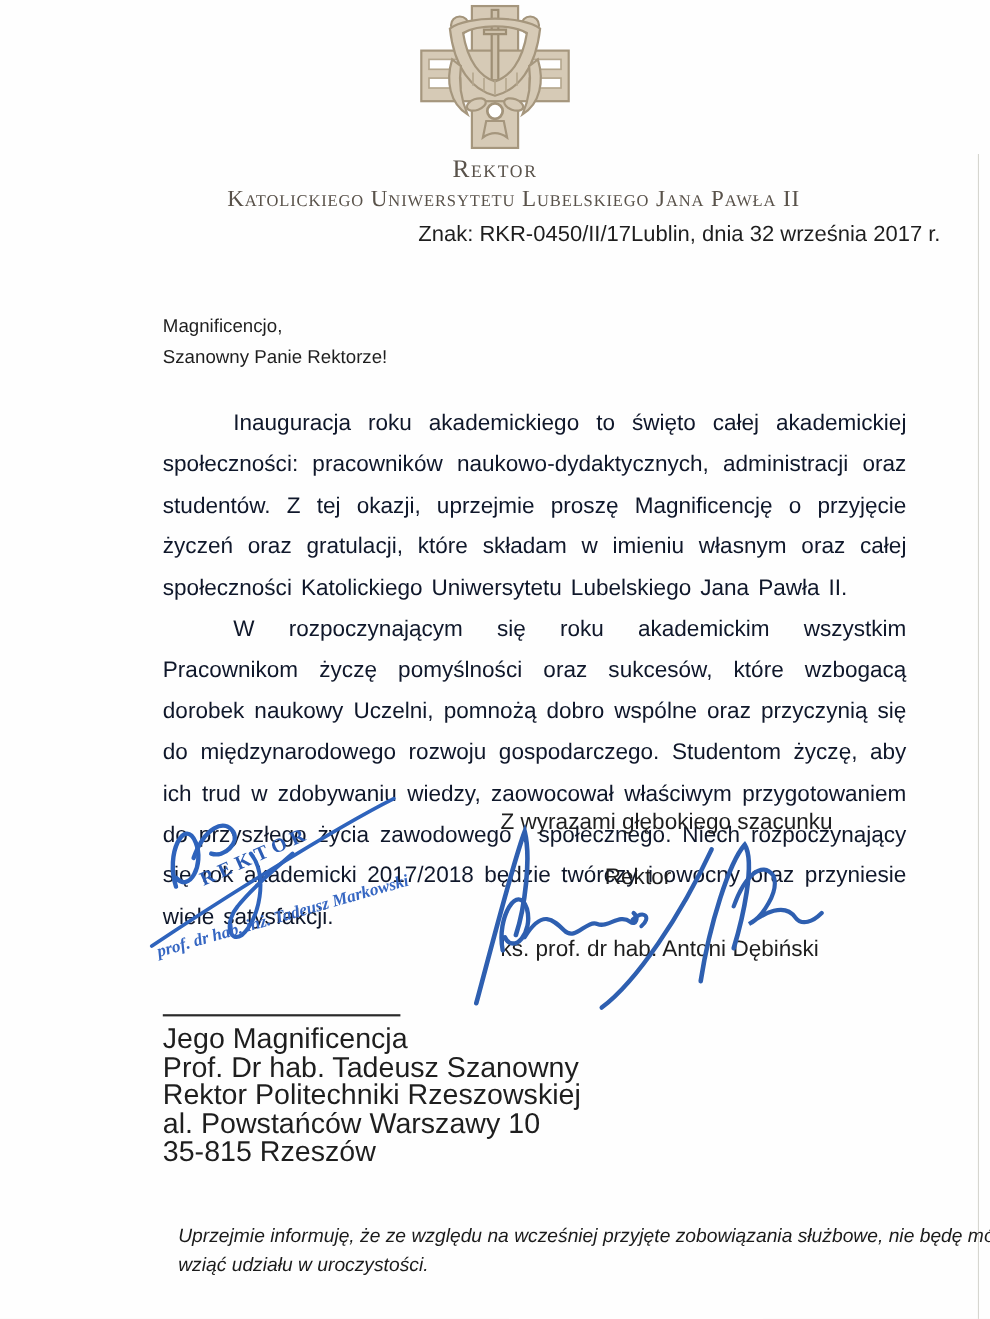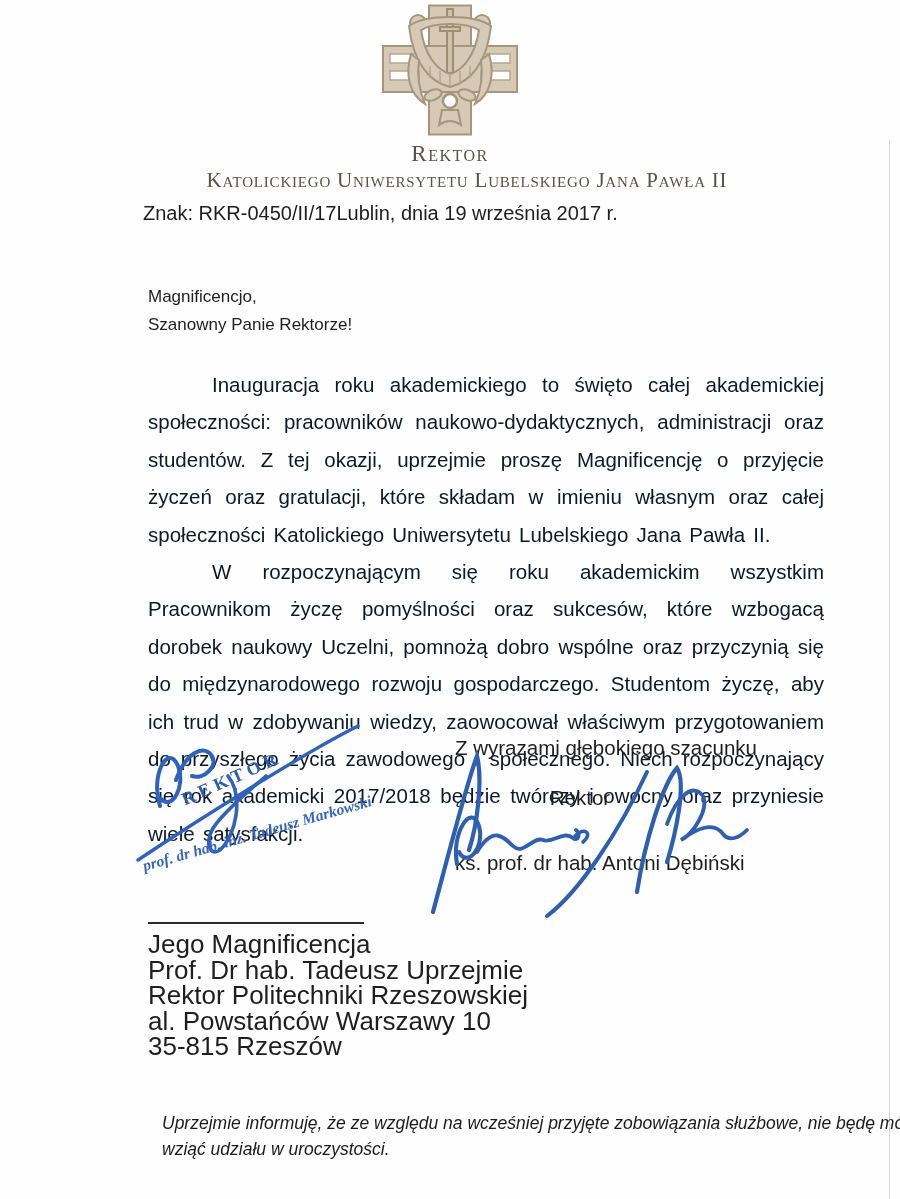--- a/index.html
+++ b/index.html
@@ -33,21 +33,21 @@
     position:absolute;top:168px;left:0;right:0;
     text-align:center;
     font-family:"Liberation Serif",serif;
     font-variant:small-caps;
     font-size:21px;letter-spacing:0.8px;
     color:#59524a;
     padding-left:34px;
   }
   .ref-row{
     position:absolute;top:202px;left:143px;right:45px;
-    display:flex;justify-content:flex-start;
+    display:flex;justify-content:flex-end;
     font-size:20px;
   }
   
   .salutation{
     position:absolute;top:283px;left:148px;
     font-size:17px;line-height:28px;
   }
   .body-text{
     position:absolute;top:366px;left:148px;width:676px;
     font-size:20.5px;line-height:37.4px;
@@ -143,21 +143,21 @@
       <circle cx="75" cy="97" r="7" fill="#ffffff" stroke="#a3947b" stroke-width="2.5"></circle>
       <path d="M67,106 L83,106 L86,121 C79,116 71,116 64,121 Z" fill="#d6cab6" stroke="#a5967d" stroke-width="2"></path>
     </svg>
   </div>
 
   <div class="head-title">Rektor</div>
   <div class="head-subtitle">Katolickiego Uniwersytetu Lubelskiego Jana Pawła II</div>
 
   <div class="ref-row">
     <span class="t">Znak: RKR-0450/II/17</span>
-    <span class="t">Lublin, dnia 19 września 2017 r.</span>
+    <span class="t">Lublin, dnia 32 września 2017 r.</span>
   </div>
 
   <div class="salutation">
     <div>Magnificencjo,</div>
     <div>Szanowny Panie Rektorze!</div>
   </div>
 
   <div class="body-text">
     <p>Inauguracja roku akademickiego to święto całej akademickiej społeczności: pracowników naukowo-dydaktycznych, administracji oraz studentów. Z tej okazji, uprzejmie proszę Magnificencję o przyjęcie życzeń oraz gratulacji, które składam w imieniu własnym oraz całej społeczności Katolickiego Uniwersytetu Lubelskiego Jana Pawła II.</p>
     <p>W rozpoczynającym się roku akademickim wszystkim Pracownikom życzę pomyślności oraz sukcesów, które wzbogacą dorobek naukowy Uczelni, pomnożą dobro wspólne oraz przyczynią się do międzynarodowego rozwoju gospodarczego. Studentom życzę, aby ich trud w zdobywaniu wiedzy, zaowocował właściwym przygotowaniem do przyszłego życia zawodowego i społecznego. Niech rozpoczynający się rok akademicki 2017/2018 będzie twórczy i owocny oraz przyniesie wiele satysfakcji.</p>
@@ -187,21 +187,21 @@
       <path d="M160,96 C170,86 178,94 168,102" stroke-width="3.6"></path>
       <path d="M232,32 C204,92 164,152 132,176" stroke-width="4"></path>
       <path d="M222,152 C230,100 248,44 262,28 C272,44 260,96 252,122" stroke-width="4.2"></path>
       <path d="M252,84 C262,56 278,42 288,56 C294,70 278,94 266,100 C280,90 298,80 308,94 C314,102 324,98 332,90" stroke-width="3.8"></path>
     </svg>
   </div>
 
   <div class="recipient">
     <div class="recipient-rule"></div>
     <div>Jego Magnificencja</div>
-    <div>Prof. Dr hab. Tadeusz Uprzejmie</div>
+    <div>Prof. Dr hab. Tadeusz Szanowny</div>
     <div>Rektor Politechniki Rzeszowskiej</div>
     <div>al. Powstańców Warszawy 10</div>
     <div>35-815 Rzeszów</div>
   </div>
 
   <div class="footnote">Uprzejmie informuję, że ze względu na wcześniej przyjęte zobowiązania służbowe, nie będę mógł wziąć udziału w uroczystości.</div>
 
 </div>
 
 </body></html>

